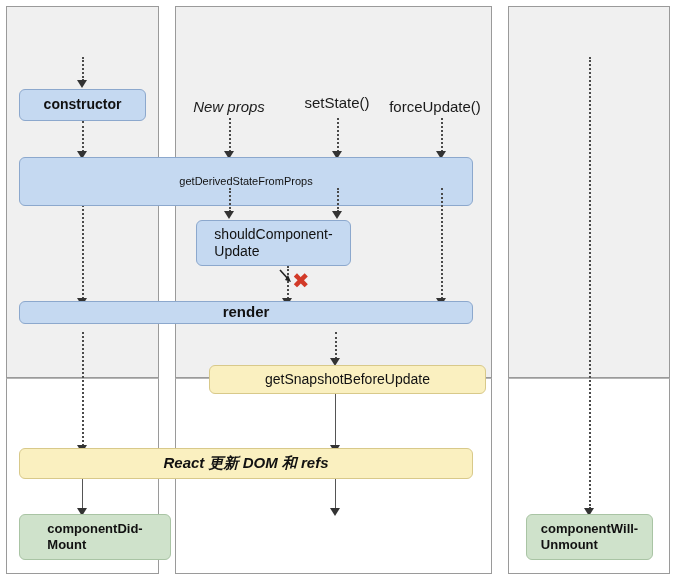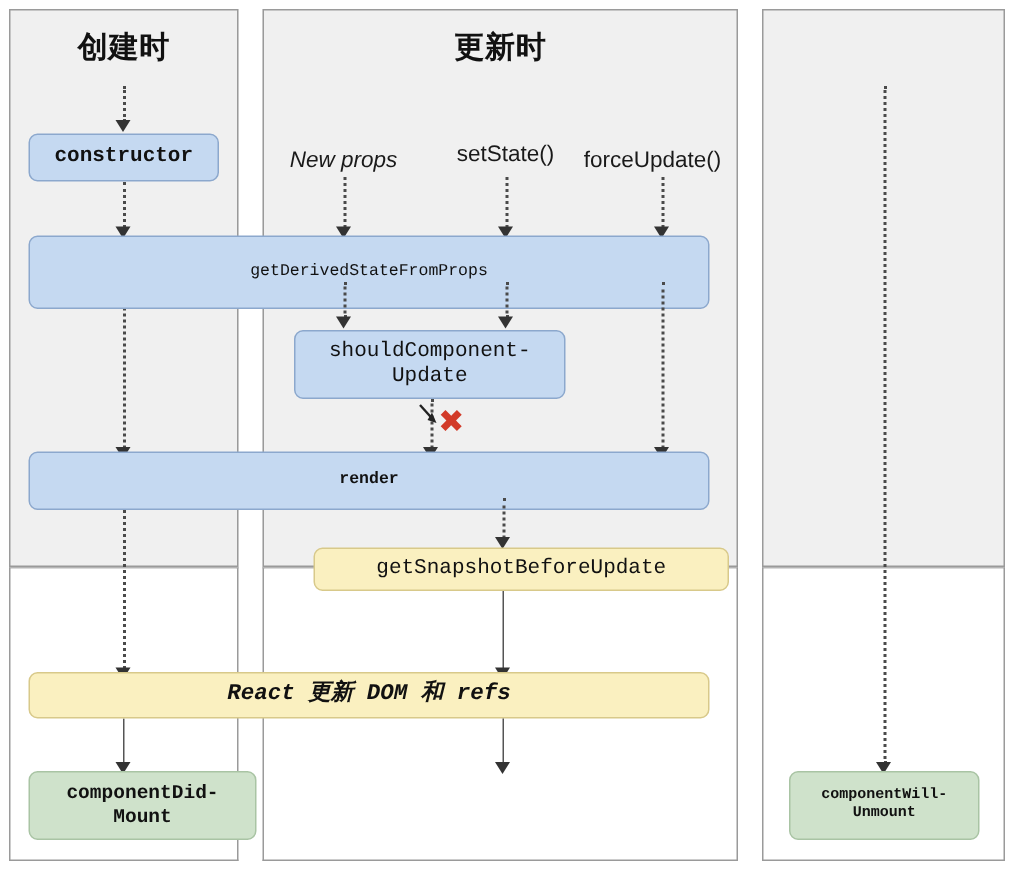--- a/index.html
+++ b/index.html
@@ -71,25 +71,23 @@
   }
 
   
   .node {
     position: absolute;
     box-sizing: border-box;
     border-radius: 6px;
     display: flex;
     align-items: center;
     justify-content: center;
-    text-align: center;
     line-height: 1.22;
     white-space: pre-line;
     padding: 2px 24px;
-    font-family: Liberation Mono, monospace;
   }
   .node.blue {
     background: #c5d9f1;
     border: 1px solid #8ca8cd;
     color: #111111;
   }
   .node.yellow {
     background: #faf0c0;
     border: 1px solid #d8c98a;
     color: #111111;
@@ -119,22 +117,20 @@
 <div id="diagram">
 
   <div class="phase-panel" style="left:6px; top:6px; width:153px; height:372px;"></div>
   <div class="phase-panel" style="left:175px; top:6px; width:317px; height:372px;"></div>
   <div class="phase-panel" style="left:508px; top:6px; width:162px; height:372px;"></div>
 
   <div class="phase-panel-lower" style="left:6px; top:378px; width:153px; height:196px;"></div>
   <div class="phase-panel-lower" style="left:175px; top:378px; width:317px; height:196px;"></div>
   <div class="phase-panel-lower" style="left:508px; top:378px; width:162px; height:196px;"></div>
 
-  <div class="phase-title" style="left:6px; top:18px; width:153px;">创建时</div>
-  <div class="phase-title" style="left:175px; top:18px; width:317px;">更新时</div>
 
   <div class="trigger-label italic" style="left:179px; top:98px; width:100px;">New props</div>
   <div class="trigger-label" style="left:287px; top:94px; width:100px;">setState()</div>
   <div class="trigger-label" style="left:380px; top:98px; width:110px;">forceUpdate()</div>
 
   <div class="vline-dotted" style="left:82px; top:57px; height:24px;"></div>
   <div class="arrowhead" style="left:77px; top:80px;"></div>
 
   <div class="node blue bold" style="left:19px; top:89px; width:127px; height:32px; font-size:14px;">constructor</div>
 
@@ -166,47 +162,47 @@
 
   <div class="vline-dotted" style="left:229px; top:188px; height:24px;"></div>
   <div class="arrowhead" style="left:224px; top:211px;"></div>
 
   <div class="vline-dotted" style="left:337px; top:188px; height:24px;"></div>
   <div class="arrowhead" style="left:332px; top:211px;"></div>
 
   <div class="vline-dotted" style="left:441px; top:188px; height:111px;"></div>
   <div class="arrowhead" style="left:436px; top:298px;"></div>
 
-  <div class="node blue" style="left:196px; top:220px; width:181px; height:46px; font-size:14px;">shouldComponent-
+  <div class="node blue" style="left:196px; top:220px; width:155px; height:46px; font-size:14px;">shouldComponent-
 Update</div>
 
   <div class="vline-dotted" style="left:287px; top:266px; height:33px;"></div>
   <div class="arrowhead" style="left:282px; top:298px;"></div>
 
   <svg class="x-arrow" width="22" height="20" viewBox="0 0 22 20" style="left:278px; top:268px;">
     <path d="M2 2 L11 12" stroke="#222" stroke-width="1.6" fill="none"></path>
     <path d="M13 14 L7 12 L10 7 Z" fill="#222"></path>
   </svg>
   <div class="x-mark" style="left:292px; top:271px;">✖</div>
 
-  <div class="node blue bold" style="left:19px; top:301px; width:454px; height:39px; font-size:11px;">render</div>
+  <div class="node blue bold" style="left:19px; top:301px; width:454px; height:23px; font-size:15px;">render</div>
 
   <div class="vline-dotted" style="left:335px; top:332px; height:27px;"></div>
   <div class="arrowhead" style="left:330px; top:358px;"></div>
 
   <div class="node yellow" style="left:209px; top:365px; width:277px; height:29px; font-size:14px;">getSnapshotBeforeUpdate</div>
 
   <div class="vline-solid" style="left:335px; top:394px; height:52px;"></div>
   <div class="arrowhead" style="left:330px; top:445px;"></div>
 
   <div class="node yellow italic" style="left:19px; top:448px; width:454px; height:31px; font-size:15px;">React 更新 DOM 和 refs</div>
 
   <div class="vline-solid" style="left:335px; top:479px; height:30px;"></div>
   <div class="arrowhead" style="left:330px; top:508px;"></div>
 
 
   <div class="vline-dotted" style="left:589px; top:57px; height:452px;"></div>
   <div class="arrowhead" style="left:584px; top:508px;"></div>
 
-  <div class="node green bold" style="left:526px; top:514px; width:127px; height:46px; font-size:10px;">componentWill-
+  <div class="node green bold" style="left:526px; top:514px; width:127px; height:46px; font-size:13px;">componentWill-
 Unmount</div>
 
 </div>
 
 </body></html>

